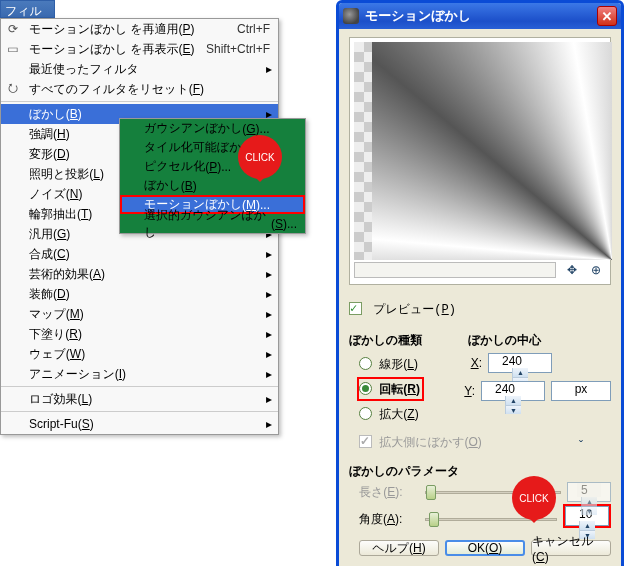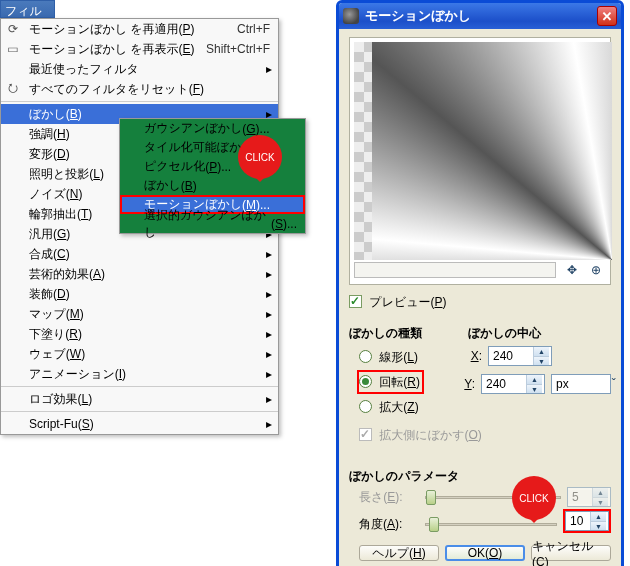--- a/index.html
+++ b/index.html
@@ -227,26 +227,28 @@
     position: absolute;
     left: 2px; top: 2px;
     width: 7px; height: 7px;
     background: #3a8a3a;
     border-radius: 50%;
   }
   .redbox-radio {
     border: 2px solid #f00;
     padding: 1px 2px 1px 0;
     display: inline-block;
+    font-weight: bold;
   }
   .spin-wrap, .unit-select {
     display: flex; align-items: center;
     height: 20px;
     background: #fff;
     border: 1px solid #7f9db9;
+    flex-direction: column;
   }
   .spin-wrap { width: 64px; }
   .spin-wrap input {
     width: 44px; border: none; outline: none;
     font-size: 12px; padding: 0 4px;
   }
   .spinners {
     width: 16px;
     display: flex; flex-direction: column;
     border-left: 1px solid #bcd;
@@ -429,21 +431,21 @@
       <div class="preview">
         <div class="preview-inner"></div>
       </div>
       <div class="preview-rail">
         <div class="hscroll"></div>
         <div class="nav-icon move-icon">✥</div>
         <div class="nav-icon">⊕</div>
       </div>
     </div>
 
-    <div style="margin-top:8px;">
+    <div style="margin-top:15px;font-family:Liberation Mono, monospace;">
       <span class="checkbox checked"></span>
       <span><span>プレビュー</span>(<span class="underline-char">P</span>)</span>
     </div>
 
     <div class="row">
       <div class="col-left section-label">ぼかしの種類</div>
       <div class="col-right section-label">ぼかしの中心</div>
     </div>
 
     <div class="row">
@@ -491,21 +493,21 @@
         <span class="radio"></span>
         <span><span>拡大</span>(<span class="underline-char">Z</span>)</span>
       </div>
     </div>
 
     <div style="margin-top:10px; padding-left:10px;" class="disabled-text">
       <span class="checkbox disabled checked"></span>
       <span><span>拡大側にぼかす</span>(<span class="underline-char">O</span>)</span>
     </div>
 
-    <div class="section-label" style="margin-top:24px;">ぼかしのパラメータ</div>
+    <div class="section-label" style="margin-top:12px;">ぼかしのパラメータ</div>
 
     <div class="slider-row disabled-text" style="padding-left:10px;">
       <span class="lbl"><span>長さ</span>(<span class="underline-char">E</span>):</span>
       <div class="slider">
         <div class="track"></div>
         <div class="handle" style="left:1px;"></div>
       </div>
       <div class="spin-wrap short" style="opacity:.6;">
         <input disabled="" value="5" style="">
         <div class="spinners">

